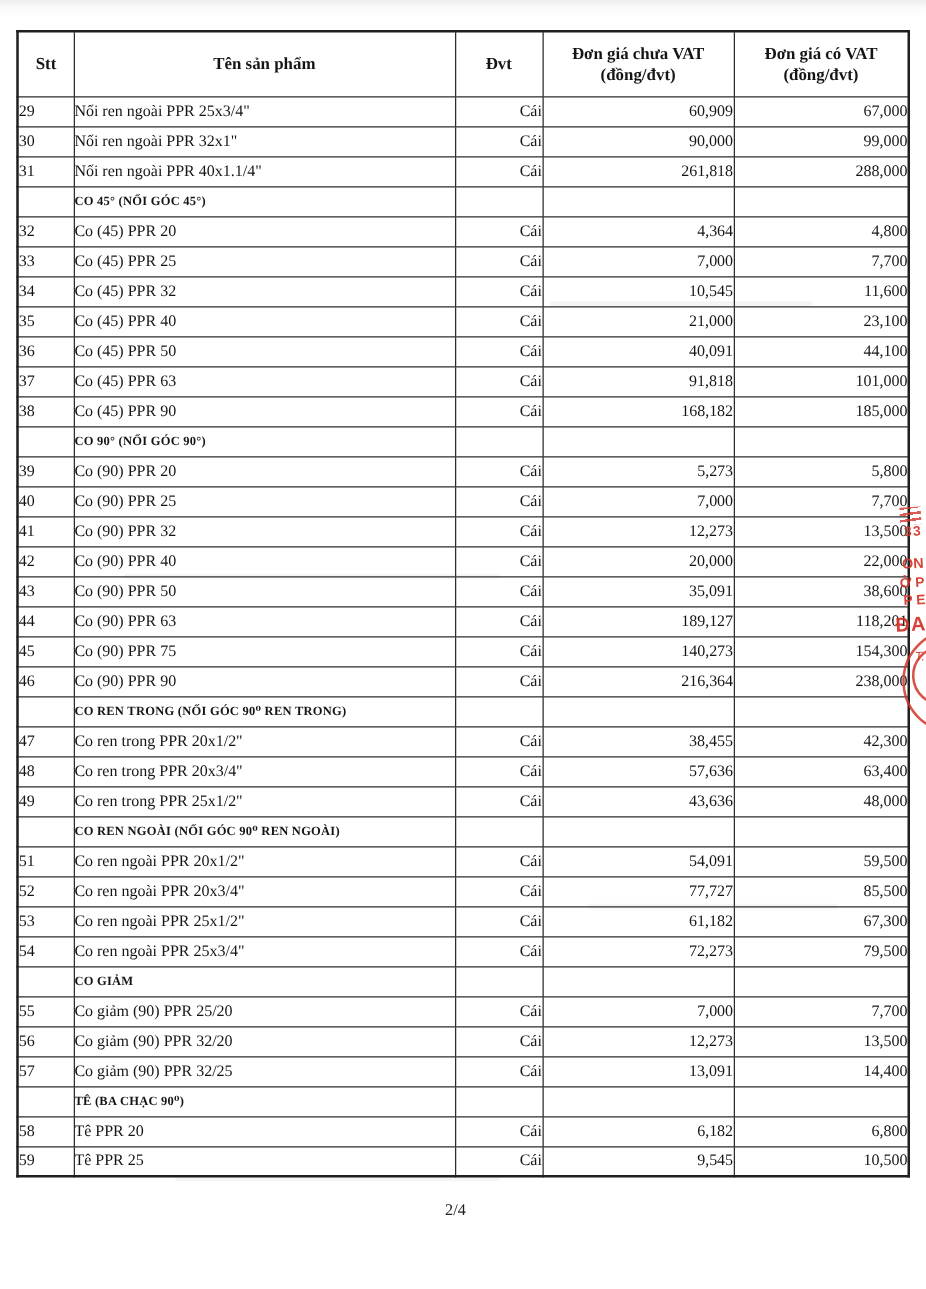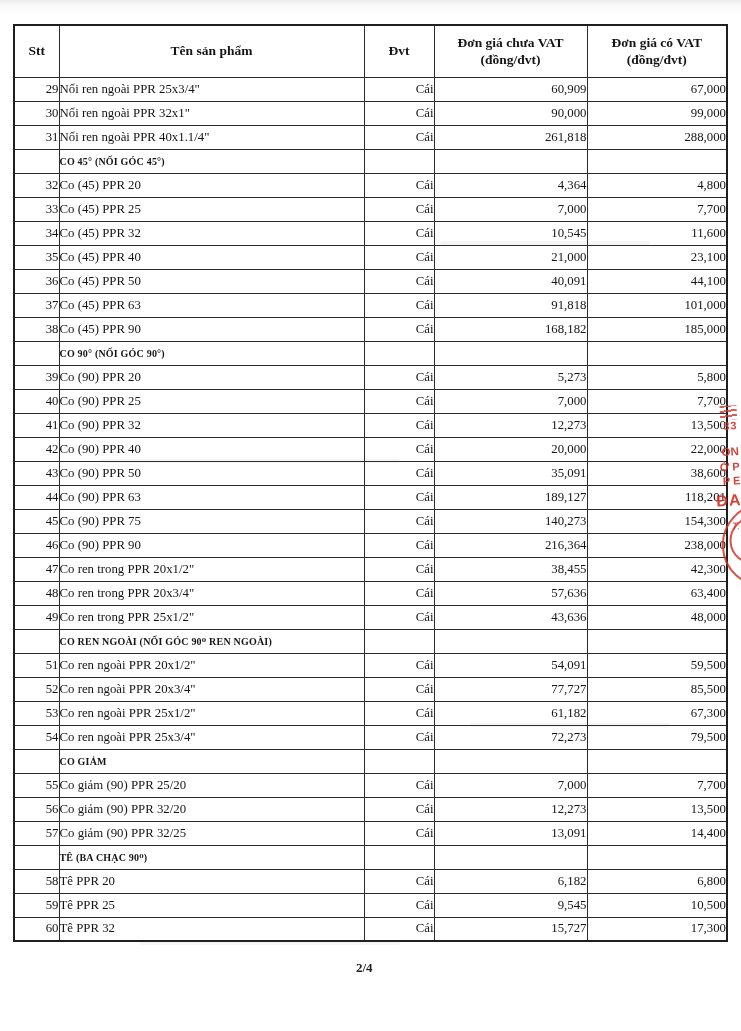--- a/index.html
+++ b/index.html
@@ -37,21 +37,21 @@
   thead tr { height: 52px; }
   thead th {
     font-weight: bold;
     font-size: 13.5px;
     text-align: center;
     vertical-align: middle;
     line-height: 1.3;
   }
   tbody tr { height: 24px; }
   tbody td { font-size: 12.8px; vertical-align: middle; }
-  td.stt  { text-align: right; }
+  td.stt  { text-align: left; }
   td.name { text-align: left; padding-left: 5px; }
   td.unit { text-align: right; }
   td.num  { text-align: right; padding-right: 7px; }
   td.section {
     font-weight: bold;
     font-size: 10px;
     padding-left: 5px;
     letter-spacing: .2px;
   }
   
@@ -97,21 +97,20 @@
     opacity: .85;
   }
   .stamp-arc  { width: 80px; height: 80px; right: -62px; top: 105px; }
   .stamp-arc2 { width: 44px; height: 44px; right: -34px; top: 118px; border-width: 2px; }
   
   .page-number {
     position: absolute;
     left: 356px; top: 960px;
     font-size: 13px;
     color: #222;
-    font-weight: bold;
   }
 </style>
 </head>
 <body>
 
 <div class="page">
 
   <table class="price">
     <colgroup>
       <col class="c-stt">
@@ -270,20 +269,27 @@
           <td class="num">154,300</td>
         </tr>
         <tr>
           <td class="stt">46</td>
           <td class="name">Co (90) PPR 90</td>
           <td class="unit">Cái</td>
           <td class="num">216,364</td>
           <td class="num">238,000</td>
         </tr>
         <tr>
+          <td class="stt"></td>
+          <td class="name section">CO REN TRONG (NỐI GÓC 90⁰ REN TRONG)</td>
+          <td class="unit"></td>
+          <td class="num"></td>
+          <td class="num"></td>
+        </tr>
+        <tr>
           <td class="stt">47</td>
           <td class="name">Co ren trong PPR 20x1/2"</td>
           <td class="unit">Cái</td>
           <td class="num">38,455</td>
           <td class="num">42,300</td>
         </tr>
         <tr>
           <td class="stt">48</td>
           <td class="name">Co ren trong PPR 20x3/4"</td>
           <td class="unit">Cái</td>
@@ -373,27 +379,20 @@
           <td class="unit">Cái</td>
           <td class="num">6,182</td>
           <td class="num">6,800</td>
         </tr>
         <tr>
           <td class="stt">59</td>
           <td class="name">Tê PPR 25</td>
           <td class="unit">Cái</td>
           <td class="num">9,545</td>
           <td class="num">10,500</td>
-        </tr>
-        <tr>
-          <td class="stt">60</td>
-          <td class="name">Tê PPR 32</td>
-          <td class="unit">Cái</td>
-          <td class="num">15,727</td>
-          <td class="num">17,300</td>
         </tr>
       </tbody>
   </table>
 
   <div class="streak" style="left:440px; top:241px; width:210px; height:4px;"></div>
   <div class="streak" style="left:100px; top:459px; width:300px; height:4px;"></div>
   <div class="streak" style="left:470px; top:723px; width:200px; height:4px;"></div>
   <div class="streak" style="left:140px; top:941px; width:260px; height:4px;"></div>
 
   <div class="stamp" id="stamp" style="--stamp-color: #d23428;">

